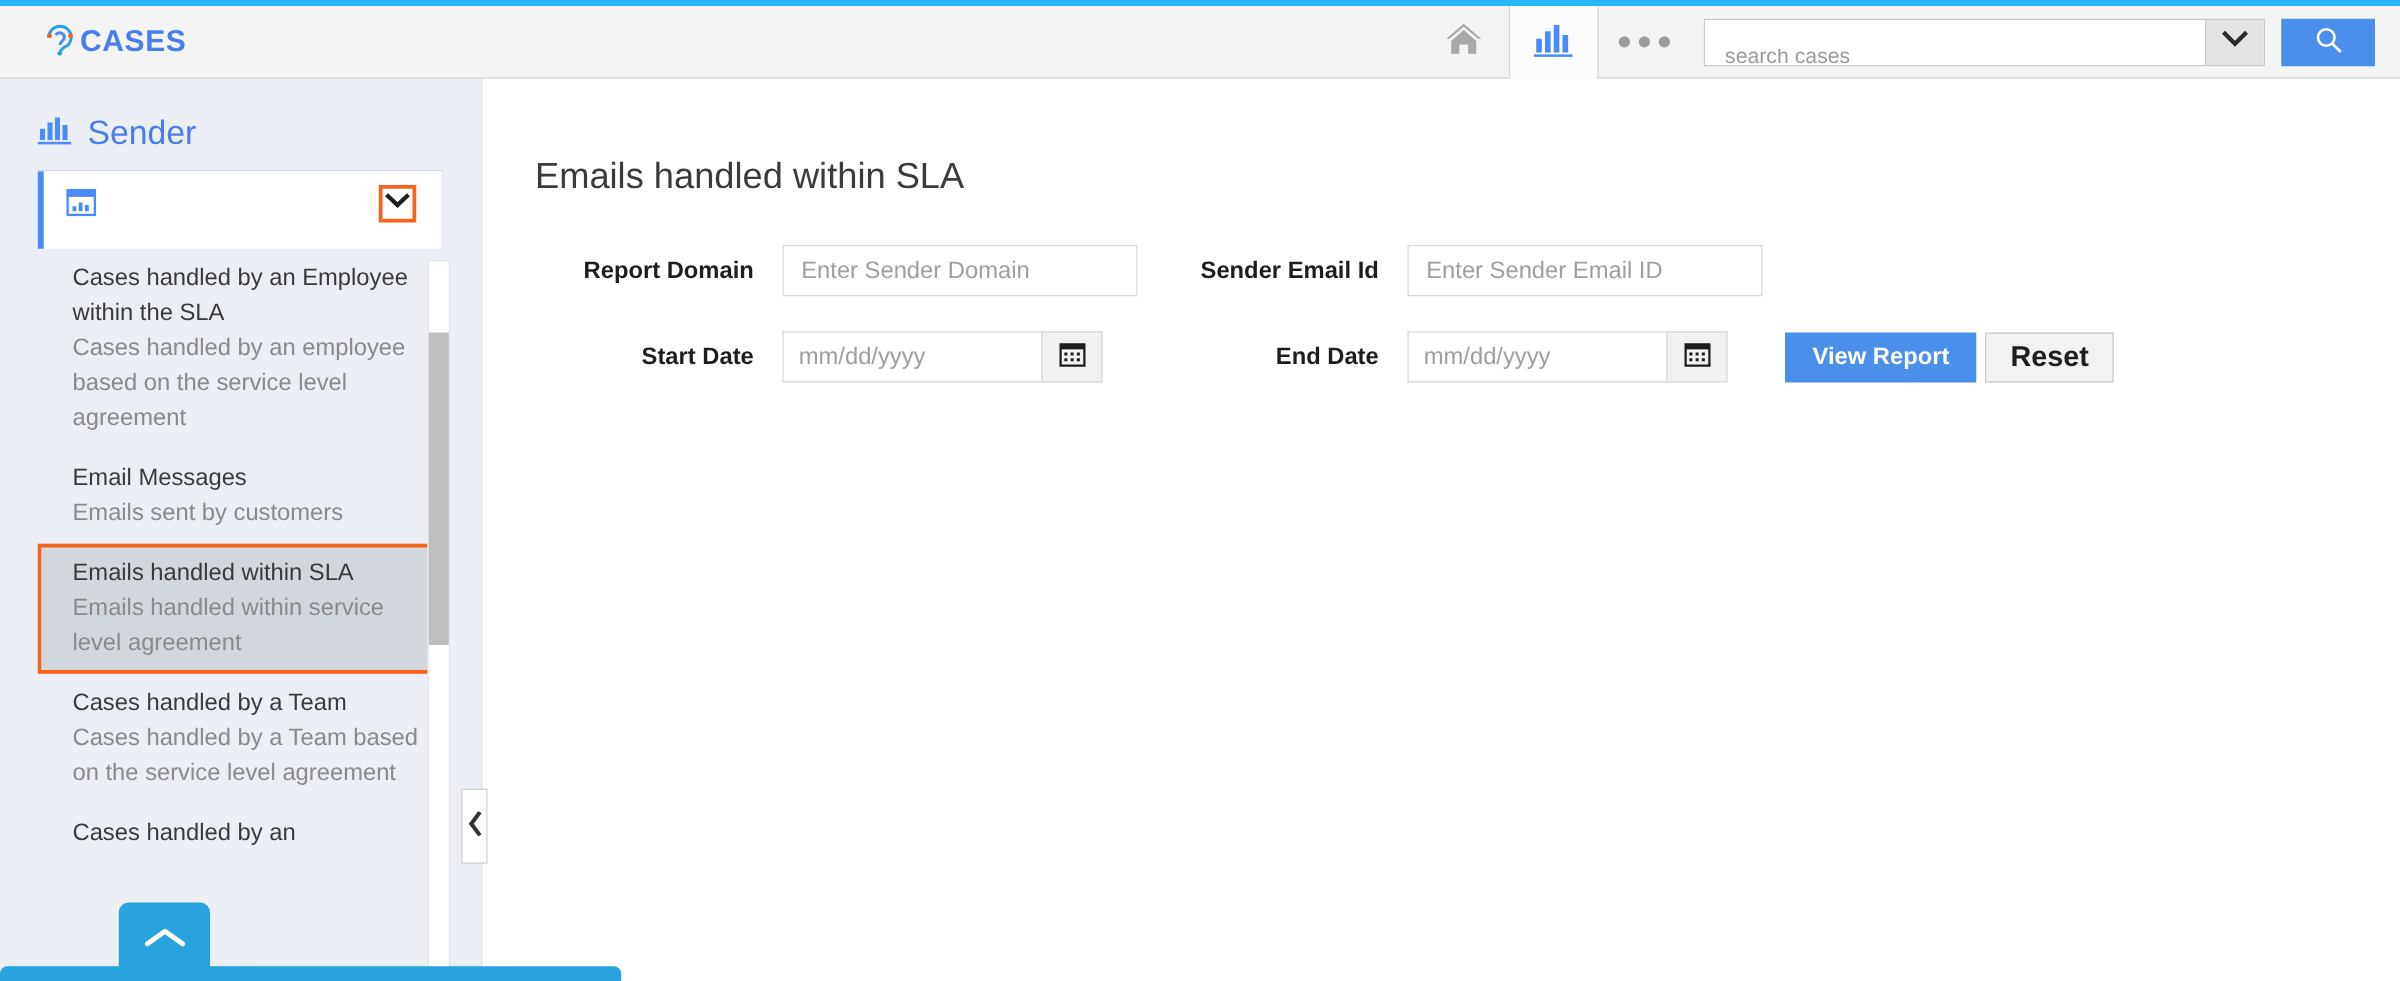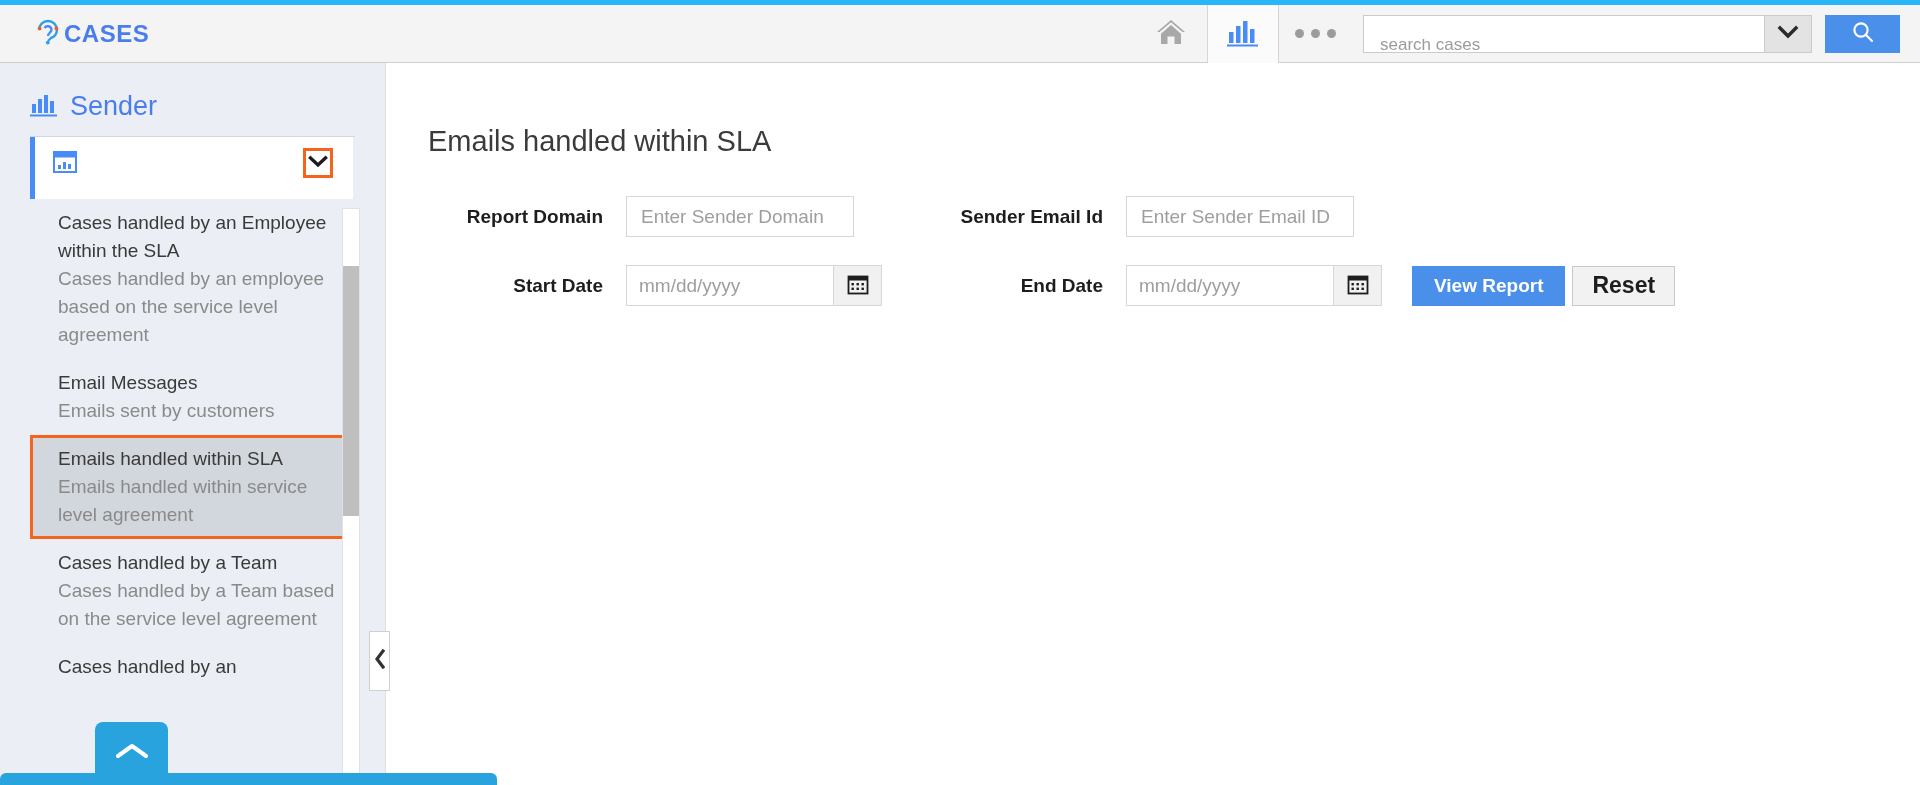--- a/index.html
+++ b/index.html
@@ -279,21 +279,21 @@
     align-items: center;
   }
   .flabel {
     font-size: 19px;
     font-weight: bold;
     color: #1d1d1d;
     text-align: right;
     padding-right: 23px;
   }
   .ftext {
-    width: 228px;
+    width: 284px;
     height: 41px;
     border: 1px solid #d7d7d7;
     background: #ffffff;
     padding: 0 14px;
     font-size: 19px;
     color: #444;
     outline: none;
     font-family: "Liberation Sans", sans-serif;
   }
   .ftext::placeholder { color: #9e9e9e; }
@@ -314,21 +314,21 @@
   .date-input::placeholder { color: #9e9e9e; }
   .date-btn {
     width: 49px;
     height: 41px;
     border: 1px solid #d7d7d7;
     background: #f1f1f1;
     display: flex; align-items: center; justify-content: center;
     cursor: pointer;
   }
 
-  .actions { display: flex; align-items: center; margin-left: 26px; }
+  .actions { display: flex; align-items: center; margin-left: 42px; }
   .btn-primary {
     background: #4a90ea;
     color: #ffffff;
     border: none;
     height: 40px;
     padding: 0 22px;
     font-size: 19px;
     font-weight: bold;
     cursor: pointer;
     font-family: "Liberation Sans", sans-serif;

